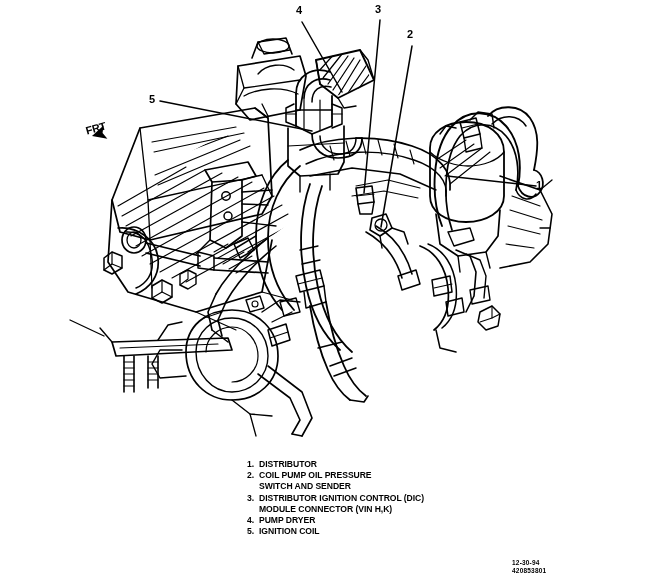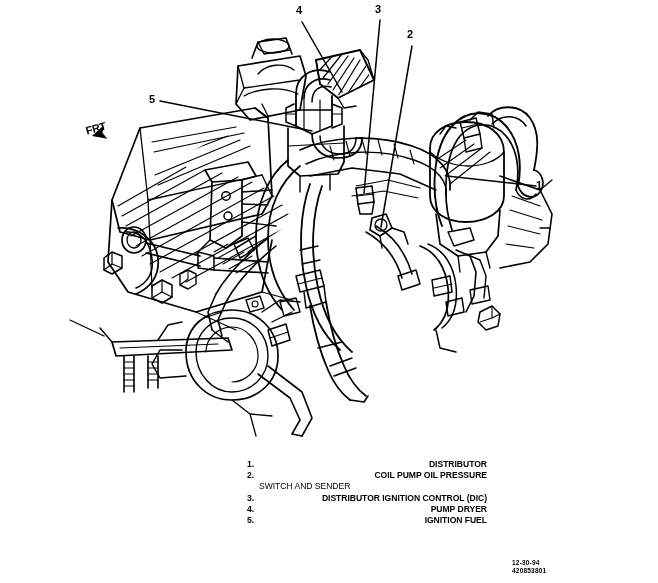--- a/index.html
+++ b/index.html
@@ -71,25 +71,25 @@
     font-weight: bold;
     color: #000000;
     line-height: 11.2px;
     letter-spacing: -0.05px;
     white-space: nowrap;
   }
   .legend-num {
     width: 12px;
     flex: 0 0 12px;
   }
-  .legend-text { flex: 1 1 auto; text-align: right; }
+  .legend-text { flex: 1 1 auto; }
   .legend-cont {
     font-family: "Liberation Sans", sans-serif;
     font-size: 8.6px;
-    font-weight: normal;
+    font-weight: bold;
     color: #000000;
     line-height: 11.2px;
     letter-spacing: -0.05px;
     white-space: nowrap;
     padding-left: 12px;
   }
   
   #stamp {
     position: absolute;
     left: 512px;
@@ -408,29 +408,30 @@
     <div class="legend-row">
       <span class="legend-num">2.</span>
       <span class="legend-text">COIL PUMP OIL PRESSURE</span>
     </div>
     <div class="legend-cont">SWITCH AND SENDER</div>
 
     <div class="legend-row">
       <span class="legend-num">3.</span>
       <span class="legend-text">DISTRIBUTOR IGNITION CONTROL (DIC)</span>
     </div>
+    <div class="legend-cont">MODULE CONNECTOR (VIN H,K)</div>
 
     <div class="legend-row">
       <span class="legend-num">4.</span>
       <span class="legend-text">PUMP DRYER</span>
     </div>
 
     <div class="legend-row">
       <span class="legend-num">5.</span>
-      <span class="legend-text">IGNITION FUEL</span>
+      <span class="legend-text">IGNITION COIL</span>
     </div>
 
   </div>
 
   <div id="stamp">
     <div>12-30-94</div>
     <div>420853801</div>
   </div>
 
 </div>

